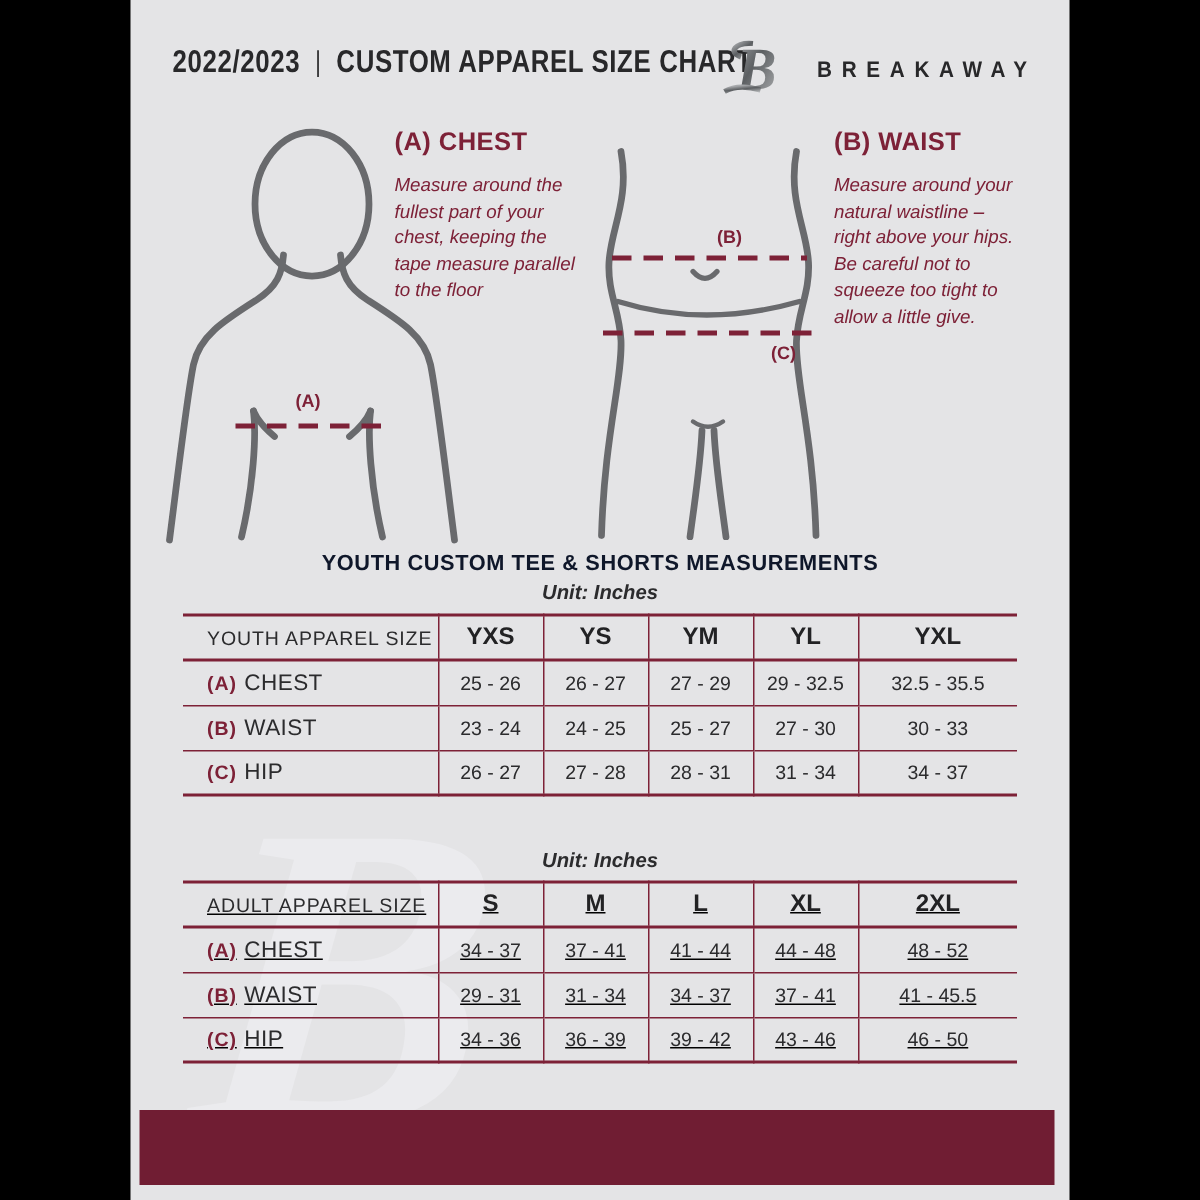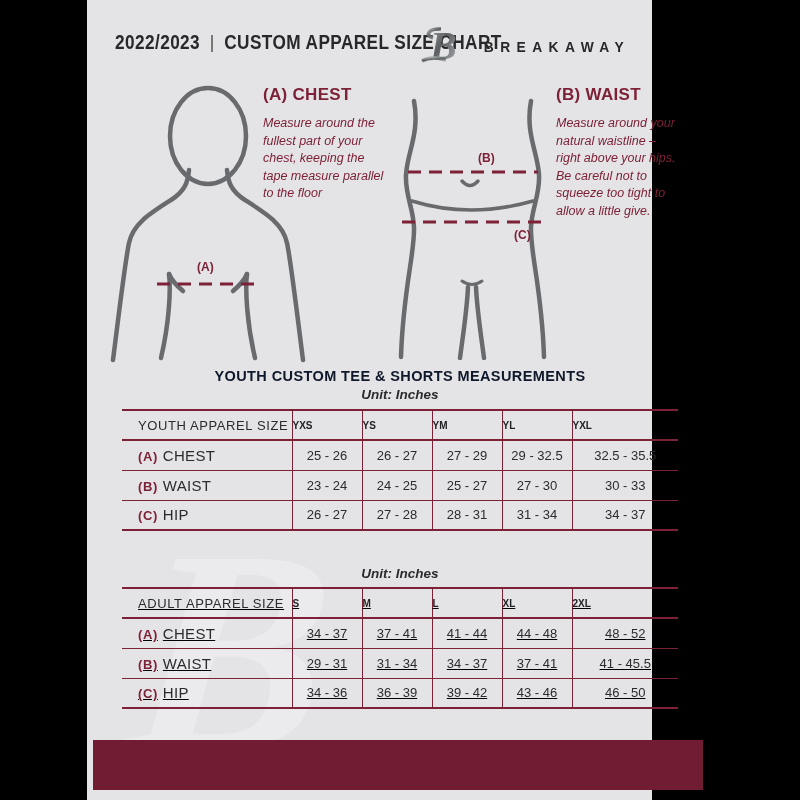--- a/index.html
+++ b/index.html
@@ -1,18 +1,18 @@
 <!DOCTYPE html>
 <html><head>
 <meta charset="utf-8">
 <style>
   html,body{margin:0;padding:0;background:#000;}
   .canvas{position:relative;width:800px;height:800px;background:#000;overflow:hidden;
           font-family:"Liberation Sans",sans-serif;}
-  .page{position:absolute;left:87px;top:0;width:565px;height:800px;background:#e4e4e6;}
+  .page{position:absolute;left:87px;top:0;width:626px;height:800px;background:#e4e4e6;}
 
   
   .hdr-title{position:absolute;left:28px;top:30px;display:flex;align-items:center;gap:12px;
              font-weight:bold;font-size:21px;color:#28282a;white-space:nowrap;
              transform:scaleX(0.82);transform-origin:left center;letter-spacing:0.5px;}
   .hdr-divider{font-weight:normal;color:#3a3a3c;font-size:19px;}
   .brand{position:absolute;right:22px;top:24px;display:flex;align-items:center;gap:12px;}
   .brand-name{font-size:15px;font-weight:bold;color:#28282a;letter-spacing:7px;
               transform:scaleX(0.92);transform-origin:right center;}
 
@@ -32,21 +32,21 @@
 
   
   .size-table{position:absolute;left:35px;width:556px;border-collapse:collapse;table-layout:fixed;
               border-top:2px solid #7d2137;border-bottom:2px solid #7d2137;z-index:2;}
   .size-table tr{height:30px;border-bottom:1.5px solid #7d2137;}
   .size-table tr.head{border-bottom:2px solid #7d2137;}
   .size-table tr:last-child{border-bottom:none;margin-top:32px;}
   .size-table td{padding:0;vertical-align:middle;background:transparent;}
   .size-table td + td{border-left:1.5px solid #7d2137;}
   td.label-cell{text-align:left;padding-left:16px;font-size:13px;color:#2b2b2d;letter-spacing:0.6px;}
-  td.size-cell{font-size:10px;font-weight:bold;color:#222224;}
+  td.size-cell{text-align:center;font-size:16px;font-weight:bold;color:#222224;}
   td.val-cell{text-align:center;font-size:13px;color:#2b2b2d;}
   .row-key{color:#7d2137;font-weight:bold;margin-right:5px;}
   .row-lbl{color:#2b2b2d;font-size:15px;letter-spacing:0.3px;}
 
   
   .watermark{position:absolute;left:48px;top:548px;font-family:"Liberation Serif",serif;
              font-size:290px;line-height:0.72;font-weight:bold;font-style:italic;
              color:#ebebee;transform:skewX(-6deg);z-index:1;user-select:none;}
   .footer-bar{position:absolute;left:6px;top:740px;width:610px;height:50px;background:#701d33;z-index:3;}
 </style>

